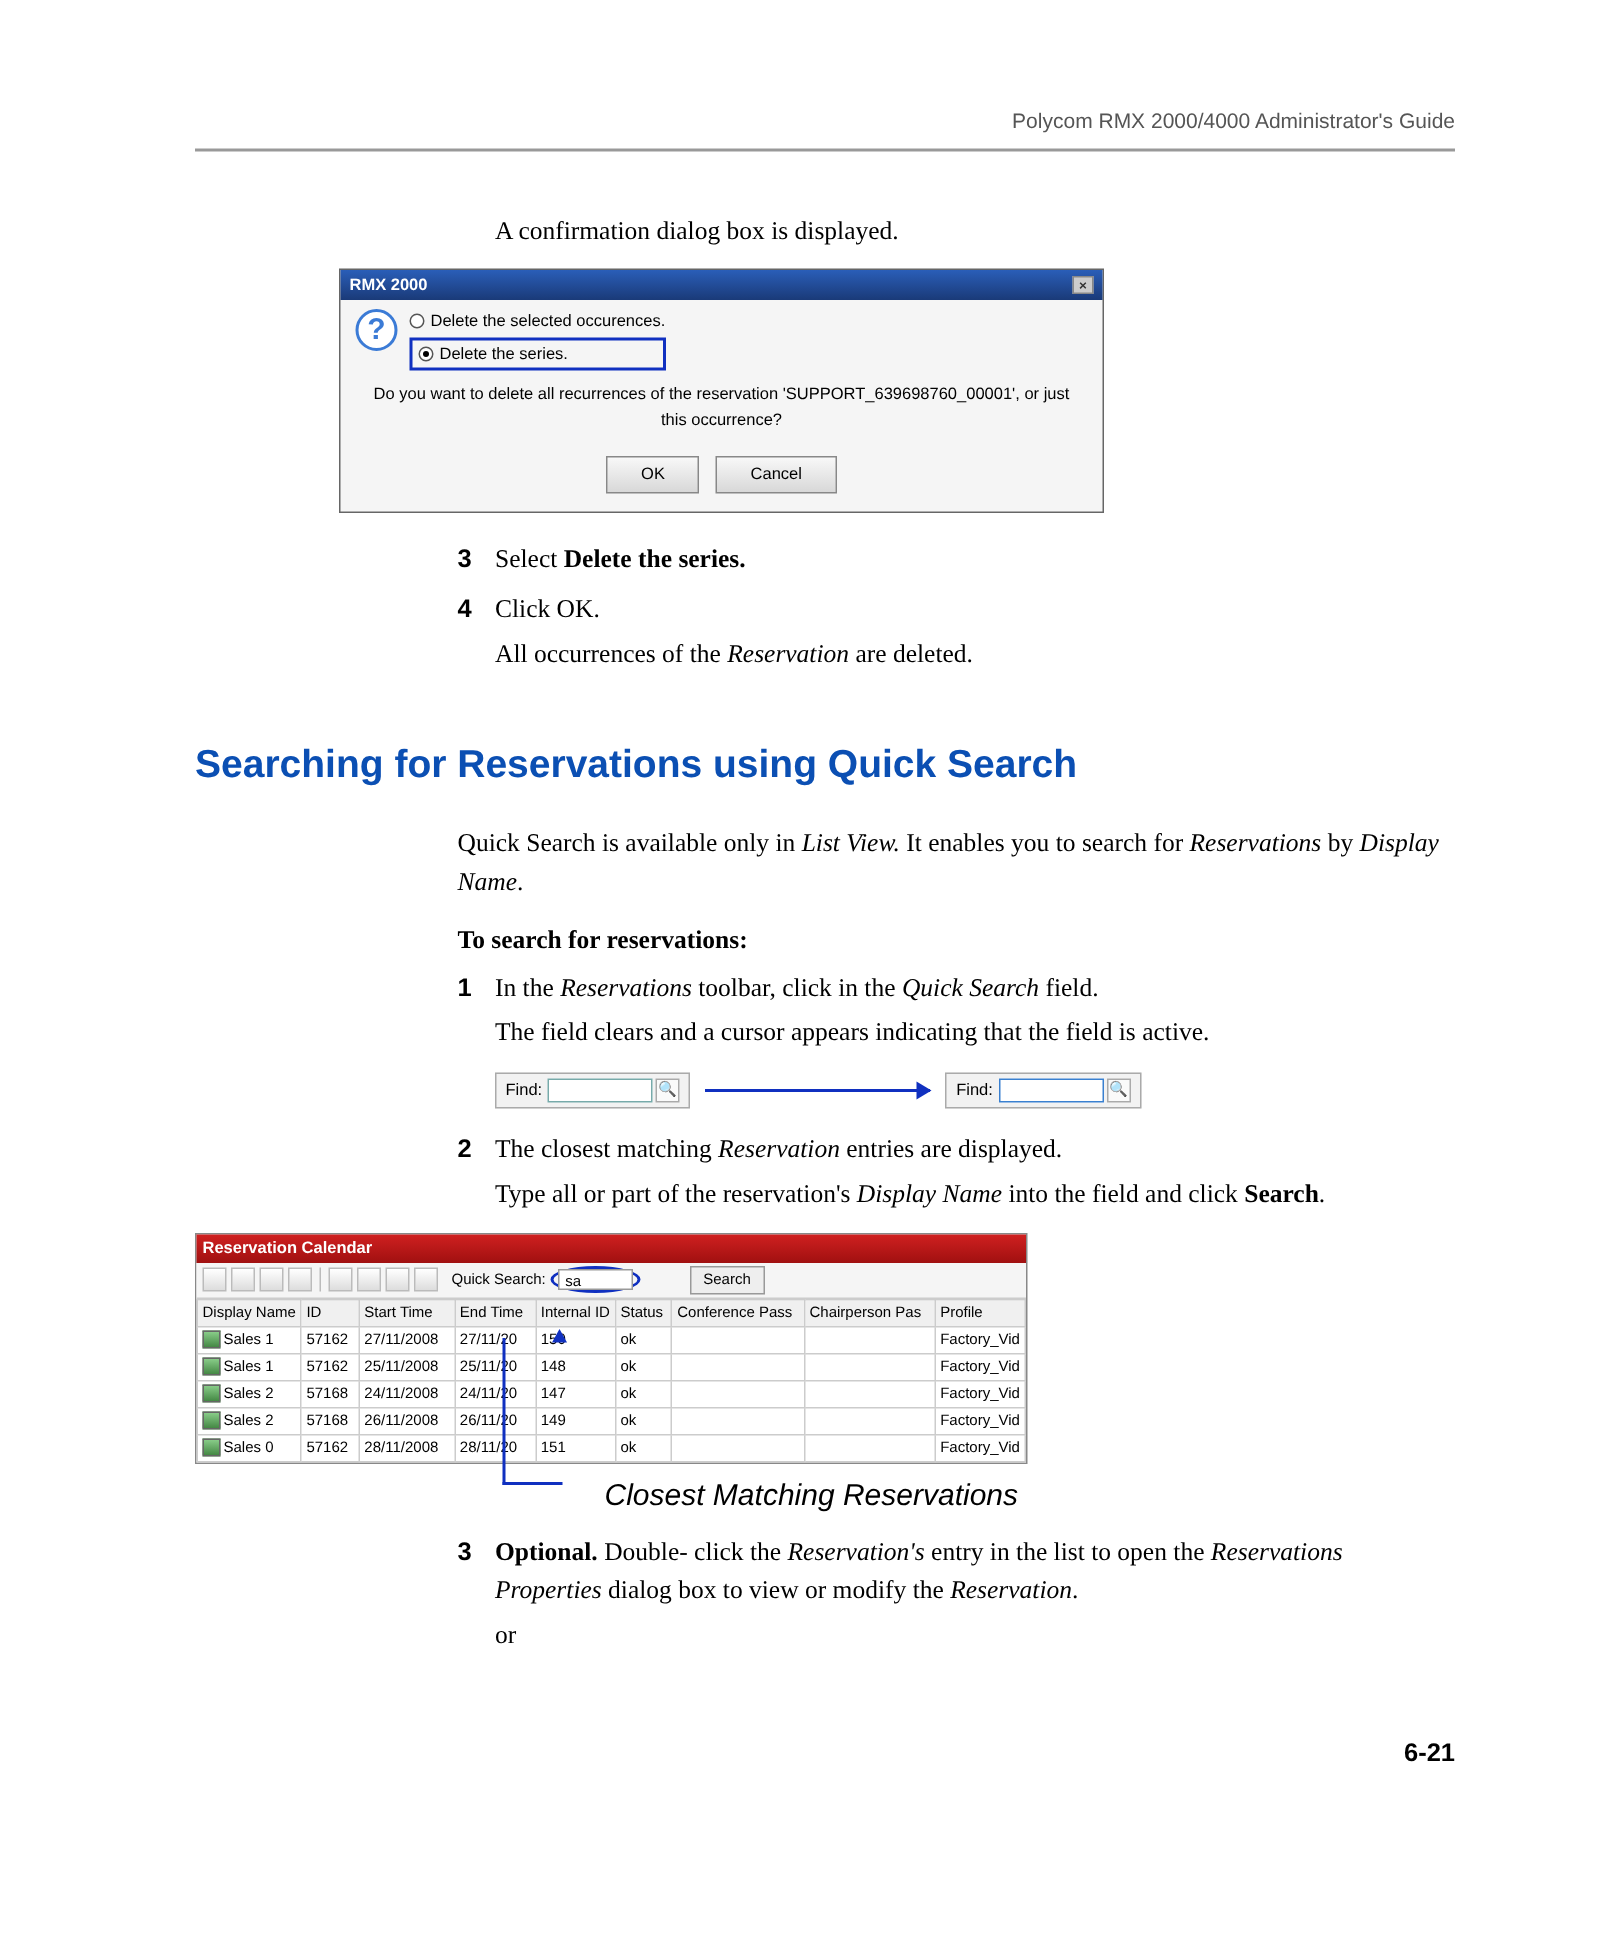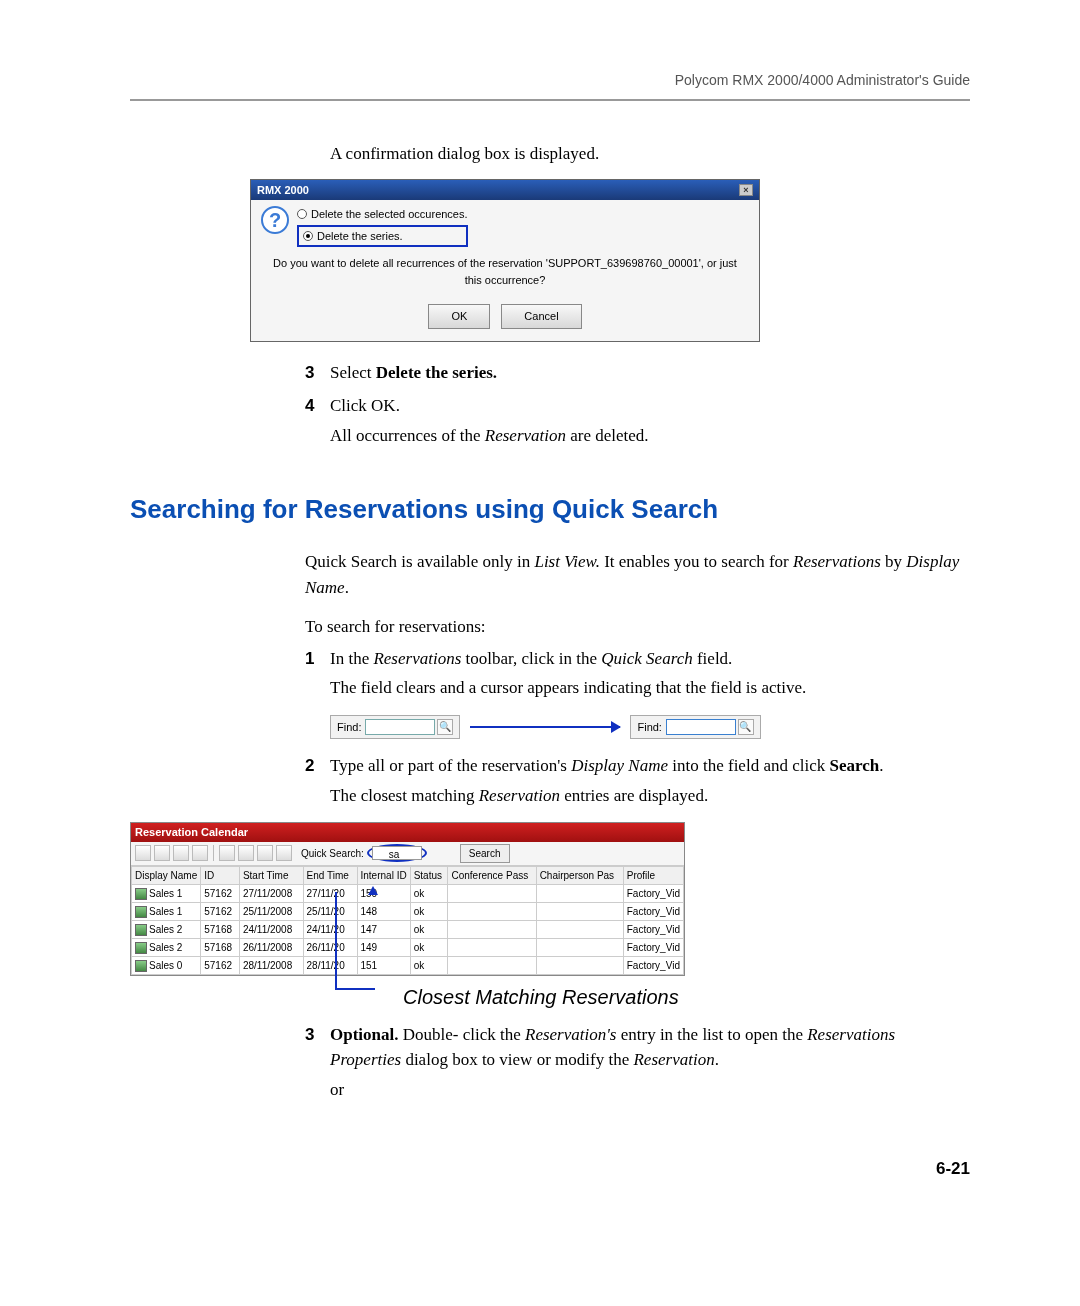--- a/index.html
+++ b/index.html
@@ -10,21 +10,21 @@
     margin: 0 auto;
     padding: 70px 110px 60px 130px;
     color: #000;
     font-size: 17px;
     line-height: 1.5;
   }
   .header-line { text-align: right; font-size: 14px; font-family: Arial, sans-serif; color: #555; margin-bottom: 8px; }
   .hr-top { border: none; border-top: 2px solid #999; margin-bottom: 40px; }
   .intro { margin-left: 200px; margin-bottom: 12px; }
   
-  .dialog-wrap { margin-left: 120px; margin-bottom: 18px; }
+  .dialog-wrap { margin-left: 96px; margin-bottom: 18px; }
   .dialog {
     width: 510px; border: 1px solid #666; background: #f5f5f5;
     font-family: Tahoma, Arial, sans-serif; font-size: 11px;
   }
   .dialog-title {
     background: linear-gradient(#2a5eb8, #1a3a78);
     color: #fff; font-weight: bold; padding: 2px 6px;
     display: flex; justify-content: space-between; align-items: center;
   }
   .dialog-close { width: 14px; height: 12px; background: #ccc; border: 1px solid #888; display: inline-block; text-align: center; line-height: 10px; font-size: 9px; color:#333; }
@@ -45,37 +45,37 @@
   .step-body p { margin-bottom: 4px; }
   .bold { font-weight: bold; }
   .ital { font-style: italic; }
   
   h2.sec {
     font-family: Arial, Helvetica, sans-serif;
     color: #0b4fb3; font-weight: bold; font-size: 26px;
     margin: 38px 0 20px 0;
   }
   .para { margin-left: 175px; margin-bottom: 14px; }
-  .sub-bold { font-weight:normal; margin-left:175px; margin-bottom:6px; }
+  .sub-bold { font-weight:bold; margin-left:175px; margin-bottom:6px; }
   .find-bar { display:inline-flex; align-items:flex-start; border:1px solid #aaa; background:#f2f2f2; padding:3px 6px; font-family:Tahoma,Arial,sans-serif; font-size:11px; position:relative; }
   .find-bar .lbl { margin-right:4px; }
   .find-input { width:70px; height:16px; border:1px solid #7aa; background:#fff; }
   .find-input.active { border:1px solid #3a80d0; }
   .mag { width:16px; height:16px; border:1px solid #aaa; background:#fafafa; display:inline-flex; align-items:center; justify-content:center; font-size:10px; margin-left:2px; color:#3a6; }
   .arrow-right { display:inline-block; width:150px; height:2px; background:#1030c0; position:relative; margin:0 10px; vertical-align:middle; }
   .arrow-right::after { content:''; position:absolute; right:-1px; top:-5px; border-left:10px solid #1030c0; border-top:6px solid transparent; border-bottom:6px solid transparent; }
   .find-row { display:flex; align-items:center; margin-left:200px; margin-top:10px; margin-bottom:14px; }
   
   .res-wrap { margin-top:10px; margin-bottom:6px; width:555px; border:1px solid #888; font-family:Tahoma,Arial,sans-serif; font-size:10px; background:#fff; }
   .res-title { background:linear-gradient(#d02020,#a01010); color:#fff; font-weight:bold; padding:1px 4px; font-size:11px; }
   .res-toolbar { display:flex; align-items:center; gap:3px; padding:2px 4px; border-bottom:1px solid #ccc; background:#f5f5f5; }
   .tb-ico { width:16px; height:16px; border:1px solid #bbb; background:linear-gradient(#fff,#ddd); display:inline-block; }
   .tb-sep { width:1px; height:16px; background:#bbb; margin:0 2px; }
   .qs-lbl { font-size:10px; margin-left:6px; }
-  .qs-inp { width:50px; height:14px; border:1px solid #999; background:#fff; font-size:10px; padding:0 16px; }
+  .qs-inp { width:50px; height:14px; border:1px solid #999; background:#fff; font-size:10px; padding:0 4px; }
   .qs-circle { border:2px solid #1030c0; border-radius:50%; padding:0 3px; display:inline-flex; align-items:center; }
   .srch-btn { border:1px solid #999; background:#eee; padding:1px 8px; font-size:10px; margin-left:30px; }
   .res-table { width:100%; border-collapse:collapse; font-size:10px; }
   .res-table th, .res-table td { border:1px solid #ccc; padding:1px 3px; text-align:left; white-space:nowrap; overflow:hidden; }
   .res-table th { background:#f0f0f0; font-weight:normal; }
   .name-ico { width:12px; height:12px; background:linear-gradient(#88cc88,#448844); display:inline-block; vertical-align:middle; border:1px solid #666; margin-right:2px; }
   
   .callout-wrap { margin-left:200px; position:relative; height:40px; }
   .callout-bracket { position:absolute; left:5px; top:-90px; width:40px; height:98px; border-left:2px solid #1030c0; border-bottom:2px solid #1030c0; }
   .callout-text { position:absolute; left:60px; top:0px; font-style:italic; font-family:Arial,sans-serif; font-size:20px;margin-left:13px; }
@@ -174,24 +174,24 @@
     <span class="find-input active"></span>
     <span class="mag">🔍</span>
   </div>
 </div>
 
 <div class="steps">
   <div class="step">
     <div class="step-num">2</div>
     <div class="step-body">
       <p>
+        <span>The closest matching </span><span class="ital">Reservation</span><span> entries are displayed.</span>
+      </p>
+      <p>
         <span>Type all or part of the reservation's </span><span class="ital">Display Name</span><span> into the field and click </span><span class="bold">Search</span><span>.</span>
-      </p>
-      <p>
-        <span>The closest matching </span><span class="ital">Reservation</span><span> entries are displayed.</span>
       </p>
     </div>
   </div>
 </div>
 
 <div class="res-wrap">
   <div class="res-title">Reservation Calendar</div>
   <div class="res-toolbar">
     <span class="tb-ico"></span>
     <span class="tb-ico"></span>

